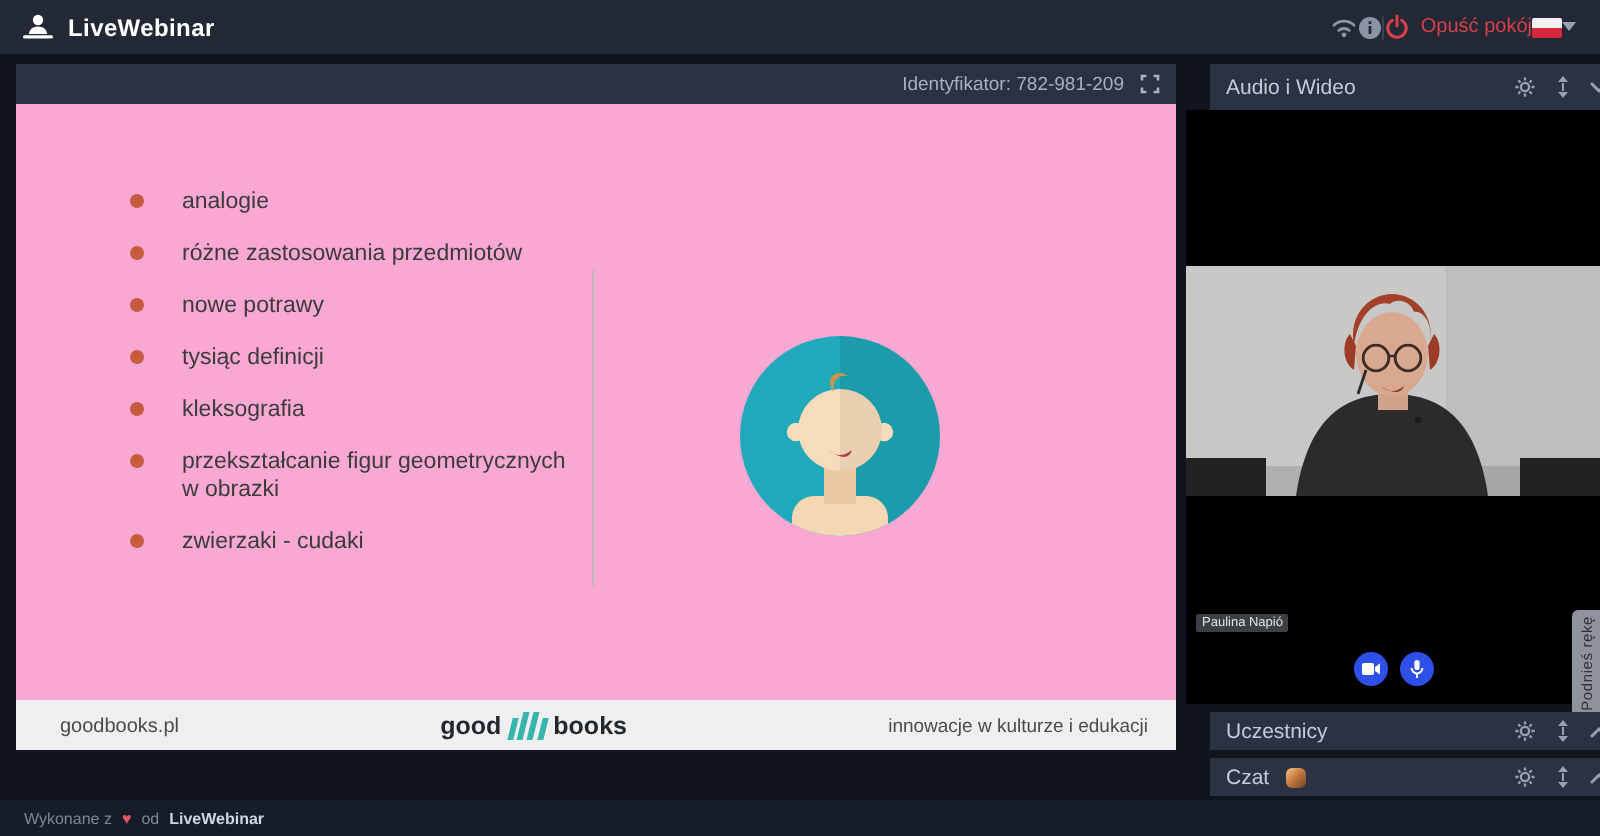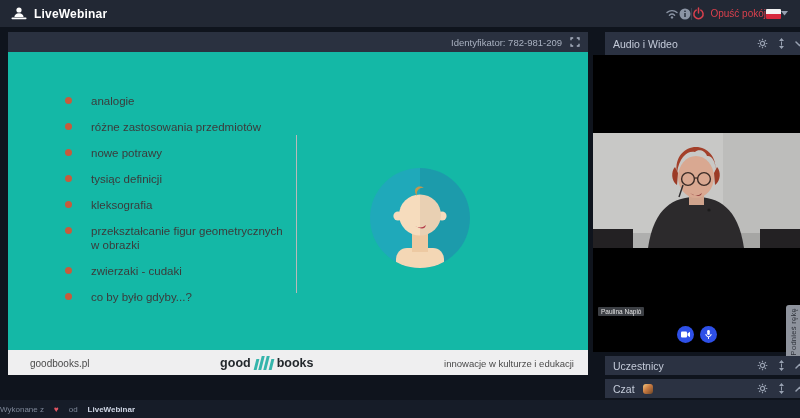--- a/index.html
+++ b/index.html
@@ -15,21 +15,21 @@
   .topbar-right { margin-left:auto; margin-right:12px; display:flex; align-items:center; }
   .tb-divider { width:1px; height:12px; background:#3a4150; }
   .leave { display:flex; align-items:center; gap:5px; cursor:pointer; }
   .leave-label { color:#d8404d; font-size:10px; }
   .flag { width:15px; height:10px; border-radius:1px; overflow:hidden; display:flex; flex-direction:column; }
   .flag .w { flex:1; background:#f2f2f2; } .flag .r { flex:1; background:#d6283c; }
   
   .pres-header { position:absolute; left:8px; top:32px; width:580px; height:20px; background:#2a3140;
     display:flex; align-items:center; justify-content:flex-end; gap:8px; padding-right:8px; }
   .identifier { color:#a9b1c0; font-size:9.5px; }
-  .slide { position:absolute; left:8px; top:52px; width:580px; height:323px; background:#14b8a6; }
+  .slide { position:absolute; left:8px; top:52px; width:580px; height:323px; background:#f9a8d4; }
   .bullets { position:absolute; left:57px; top:42px; width:228px; list-style:none; }
   .bullets li { display:flex; margin-bottom:12px; font-size:11.5px; line-height:14px; color:#3b3b3b; }
   .dot { flex:0 0 7px; width:7px; height:7px; border-radius:50%; background:#c75b3d; margin-right:19px; margin-top:3px; }
   .v-divider { position:absolute; left:288px; top:83px; width:1px; height:158px; background:#b9b9b9; }
   .avatar { position:absolute; left:362px; top:116px; width:100px; height:100px; }
   .slide-footer { position:absolute; left:0; top:298px; width:580px; height:25px; background:#efeff0;
     display:flex; align-items:center; justify-content:space-between; padding:1px 14px 0 22px; }
   .sf-left { font-size:10px; color:#4a4a4a; }
   .sf-right { font-size:9.5px; color:#4a4a4a; }
   .logo { display:flex; font-size:12.5px; font-weight:bold; color:#23282c; }
@@ -55,21 +55,21 @@
     font-size:6.5px; padding:1px 3px; border-radius:1px; }
   .av-buttons { position:absolute; left:0; top:271px; width:100%; display:flex; justify-content:center; gap:6px; }
   .round-btn { width:17px; height:17px; border-radius:50%; background:#2e50e8; display:flex; align-items:center; justify-content:center; cursor:pointer; }
   .raise-tab { position:absolute; left:786px; top:305px; width:14px; height:54px; background:#8e939d;
     border-radius:3px 0 0 3px; display:flex; align-items:center; justify-content:center; cursor:pointer; }
   .raise-tab span { writing-mode:vertical-rl; transform:rotate(180deg); font-size:7.5px; color:#2e323a; letter-spacing:.3px; }
   .chat-emoji { width:10px; height:10px; border-radius:3px; margin-left:8px;
     background:linear-gradient(135deg,#f6c77e 0%,#c97b41 45%,#6d4426 100%); }
   
   .statusbar { position:absolute; left:0; top:400px; width:800px; height:18px; background:#161c28;
-    display:flex; align-items:center; gap:10px; padding-left:0; font-size:8px; color:#7e8798; }
+    display:flex; align-items:center; gap:5px; padding-left:12px; font-size:8px; color:#7e8798; }
   .heart { color:#e25563; font-size:8px; }
   .sb-brand { color:#cfd6e4; font-weight:bold; }
   svg { display:block; }
 </style>
 </head>
 <body>
 
 <div id="app">
 
   <div class="topbar">
@@ -157,24 +157,20 @@
           <span class="dot"></span>
           <span>kleksografia</span>
         </li>
       <li>
           <span class="dot"></span>
           <span>przekształcanie figur geometrycznych w obrazki</span>
         </li>
       <li>
           <span class="dot"></span>
           <span>zwierzaki - cudaki</span>
-        </li>
-      <li>
-          <span class="dot"></span>
-          <span>co by było gdyby...?</span>
         </li>
     </ul>
     <div class="v-divider"></div>
 
     <div class="avatar">
       <svg width="100" height="100" viewBox="0 0 100 100">
         <defs>
             <clipPath id="avclip">
               <circle cx="50" cy="50" r="50"></circle>
             </clipPath>

